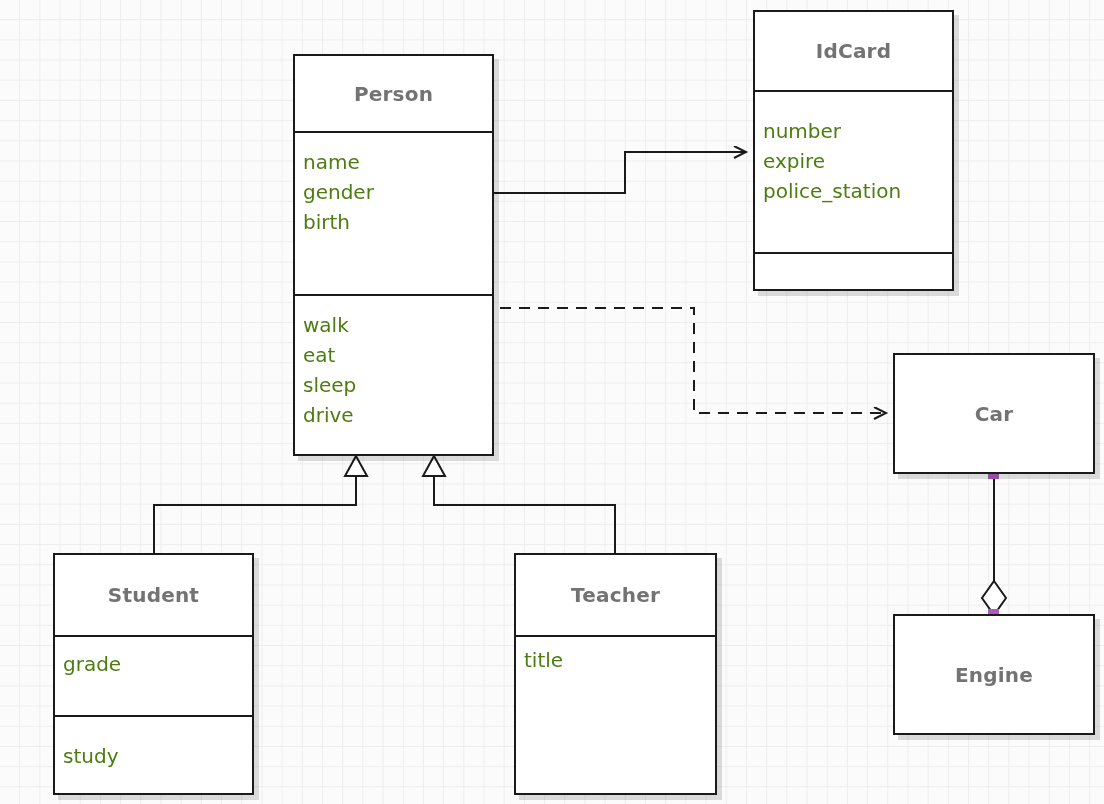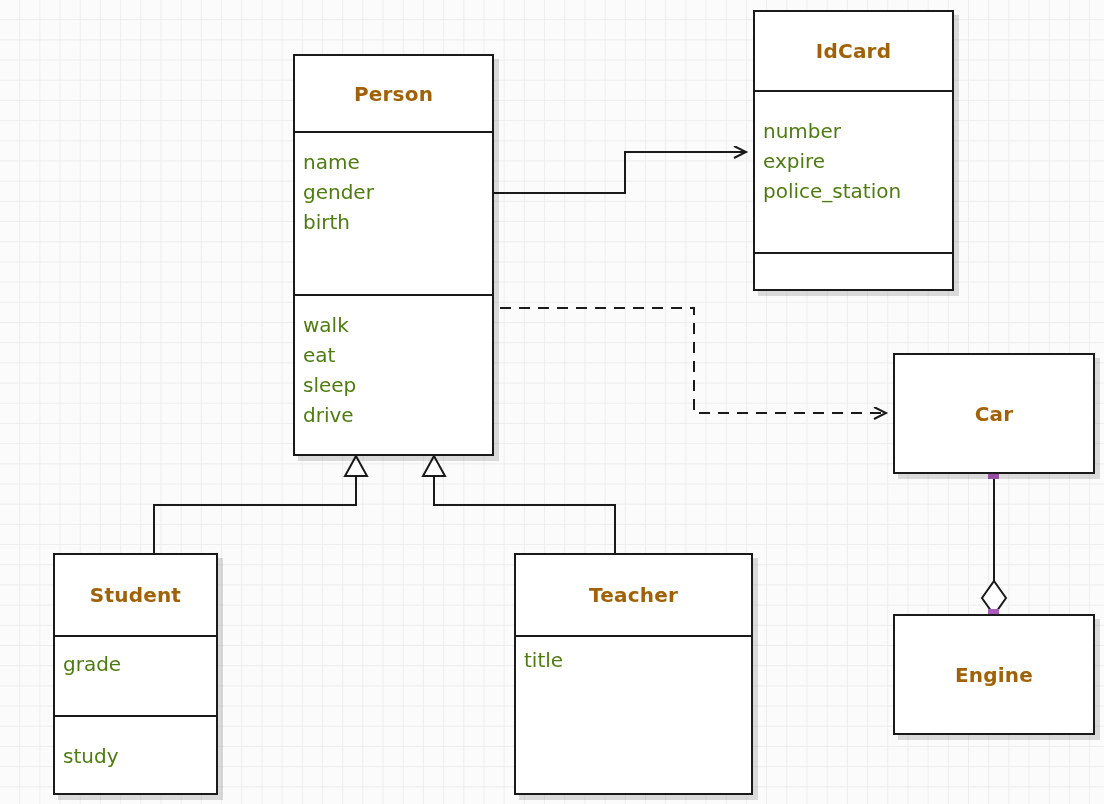--- a/index.html
+++ b/index.html
@@ -35,21 +35,21 @@
     box-shadow: 5px 5px 0 0 rgba(0,0,0,0.13);
   }
   .cls-title {
     box-sizing: border-box;
     width: 100%;
     display: flex;
     align-items: center;
     justify-content: center;
     font-weight: bold;
     font-size: 20px;
-    color: #a16207;
+    color: #737373;
     letter-spacing: 0.2px;
   }
   .cls-compartment {
     box-sizing: border-box;
     width: 100%;
     border-top: 2px solid #1a1a1a;
     padding: 14px 0 0 8px;
   }
   .member {
     font-size: 20px;
@@ -126,31 +126,31 @@
   <div class="uml-class" style="left:753px;top:10px;width:201px;height:281px;">
     <div class="cls-title" style="height:78px;">IdCard</div>
     <div class="cls-compartment" style="height:162px;padding-top:24px;">
       <div class="member">number</div>
       <div class="member">expire</div>
       <div class="member">police_station</div>
     </div>
     <div class="cls-compartment" style="height:41px;"></div>
   </div>
 
-  <div class="uml-class" style="left:53px;top:553px;width:165px;height:242px;">
+  <div class="uml-class" style="left:53px;top:553px;width:201px;height:242px;">
     <div class="cls-title" style="height:80px;">Student</div>
     <div class="cls-compartment" style="height:80px;padding-top:12px;">
       <div class="member">grade</div>
     </div>
     <div class="cls-compartment" style="height:82px;padding-top:24px;">
       <div class="member">study</div>
     </div>
   </div>
 
-  <div class="uml-class" style="left:514px;top:553px;width:239px;height:242px;">
+  <div class="uml-class" style="left:514px;top:553px;width:203px;height:242px;">
     <div class="cls-title" style="height:80px;">Teacher</div>
     <div class="cls-compartment" style="height:80px;padding-top:8px;">
       <div class="member">title</div>
     </div>
   </div>
 
   <div class="uml-class" style="left:893px;top:353px;width:202px;height:121px;">
     <div class="cls-title" style="height:117px;">Car</div>
   </div>
 

